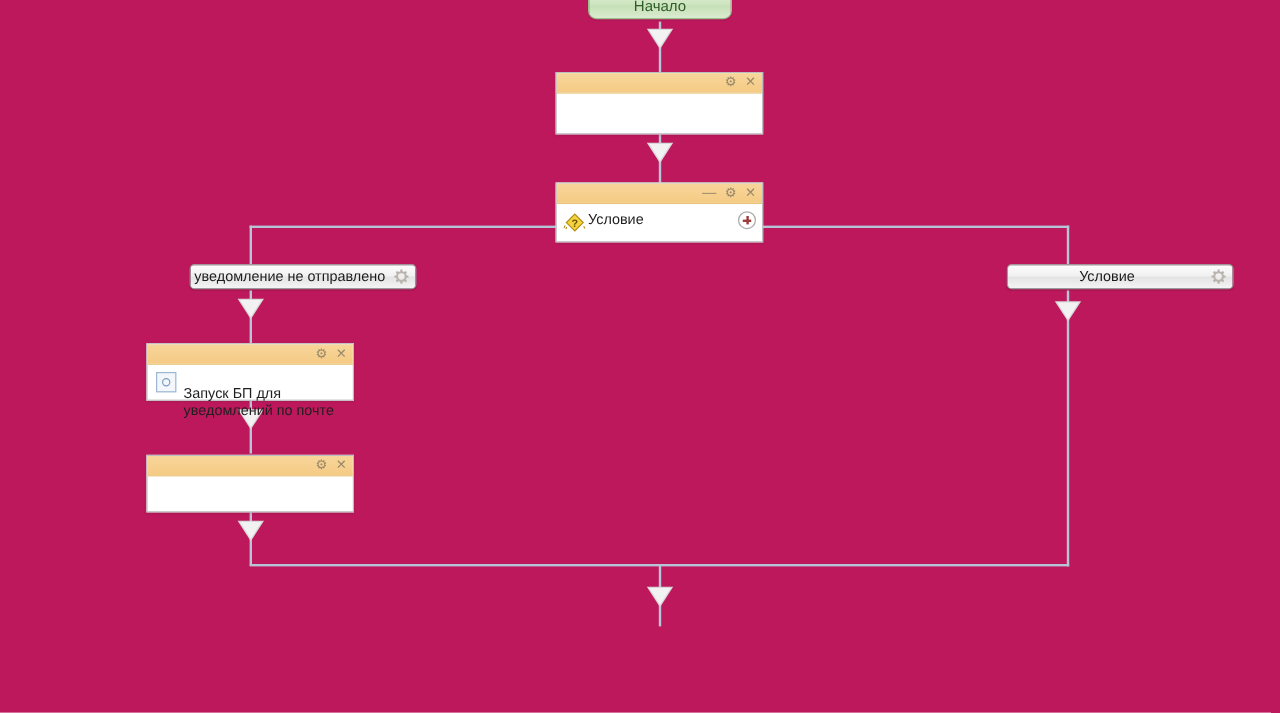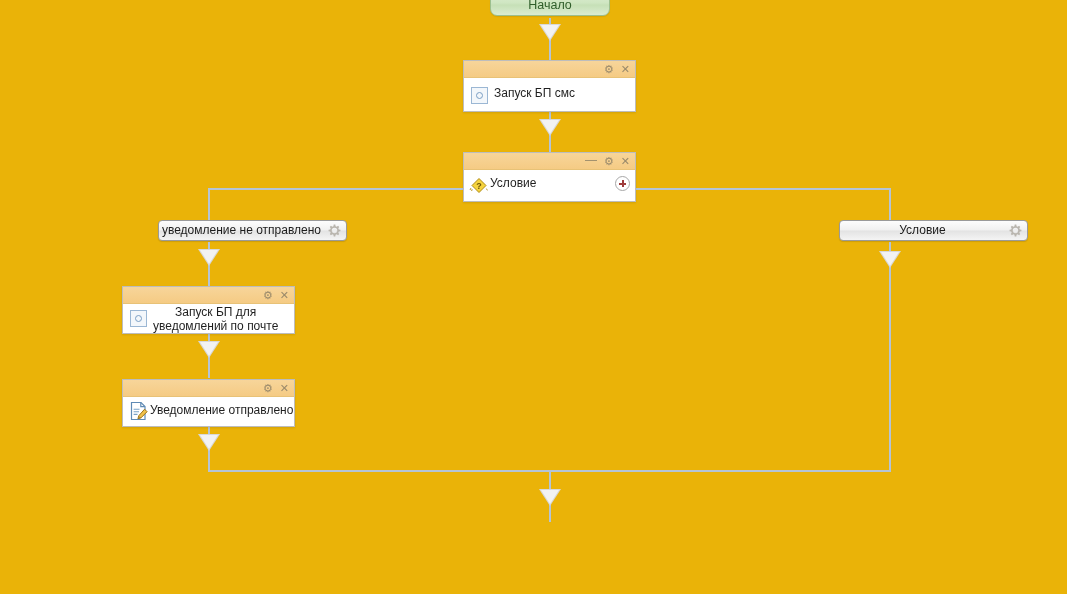--- a/index.html
+++ b/index.html
@@ -8,21 +8,21 @@
     background: #ffffff;
   }
   body {
     font-family: "Liberation Sans", sans-serif;
     -webkit-font-smoothing: antialiased;
   }
   #canvas {
     position: relative;
     width: 1067px;
     height: 594px;
-    background: #eab308;
+    background: #be185d;
     overflow: hidden;
   }
 
   
   .edge-v {
     position: absolute;
     width: 2px;
     background: #b5c4d6;
   }
   .edge-h {
@@ -232,24 +232,20 @@
     <span>Начало</span>
   </div>
 
   <div class="node" style="left:463px; top:60px; width:173px; height:52px;">
     <div class="node-head">
       <div class="head-tools">
         <span class="ic">⚙</span>
         <span class="ic">✕</span>
       </div>
     </div>
-    <div class="node-body" style="height:34px;">
-      <span class="glyph glyph-circle" style="left:7px; top:9px;"></span>
-      <span class="node-label" style="left:30px; top:8px;">Запуск БП смс</span>
-    </div>
   </div>
 
   <div class="node" style="left:463px; top:152px; width:173px; height:50px;">
     <div class="node-head">
       <div class="head-tools">
         <span class="ic ic-min">—</span>
         <span class="ic">⚙</span>
         <span class="ic">✕</span>
       </div>
     </div>
@@ -292,40 +288,28 @@
 
   <div class="node" style="left:122px; top:286px; width:173px; height:48px;">
     <div class="node-head">
       <div class="head-tools">
         <span class="ic">⚙</span>
         <span class="ic">✕</span>
       </div>
     </div>
     <div class="node-body" style="height:30px;">
       <span class="glyph glyph-circle" style="left:7px; top:6px;"></span>
-      <span class="node-label" style="left:30px; top:1px;text-align:center;">Запуск БП для
+      <span class="node-label" style="left:30px; top:17px;">Запуск БП для
 уведомлений по почте</span>
     </div>
   </div>
 
   <div class="node" style="left:122px; top:379px; width:173px; height:48px;">
     <div class="node-head">
       <div class="head-tools">
         <span class="ic">⚙</span>
         <span class="ic">✕</span>
       </div>
     </div>
-    <div class="node-body" style="height:30px;">
-      <span class="glyph" style="left:5px; top:3px;">
-        <svg width="22" height="22" viewBox="0 0 22 22" class="gear-svg">
-          <path d="M3.5 2.5 H13 L17 6.5 V19.5 H3.5 Z" fill="#ffffff" stroke="#5f8bb5" stroke-width="1.2"></path>
-          <path d="M12.8 2.6 V6.7 H16.9" fill="none" stroke="#5f8bb5" stroke-width="1.2"></path>
-          <path d="M5.6 9.2 H11.5 M5.6 11.8 H11 M5.6 14.4 H9.5" stroke="#7aa2c6" stroke-width="1.1"></path>
-          <path d="M16.6 9.2 L19.1 11.7 L12.9 17.9 L9.9 18.8 L10.8 15.7 Z" fill="#f0c14b" stroke="#9a7318" stroke-width="1"></path>
-          <path d="M10.5 16.2 L12.5 18.2" stroke="#9a7318" stroke-width="0.9"></path>
-        </svg>
-      </span>
-      <span class="node-label" style="left:27px; top:6px;">Уведомление отправлено</span>
-    </div>
   </div>
 
 
 </div>
 
 </body></html>

